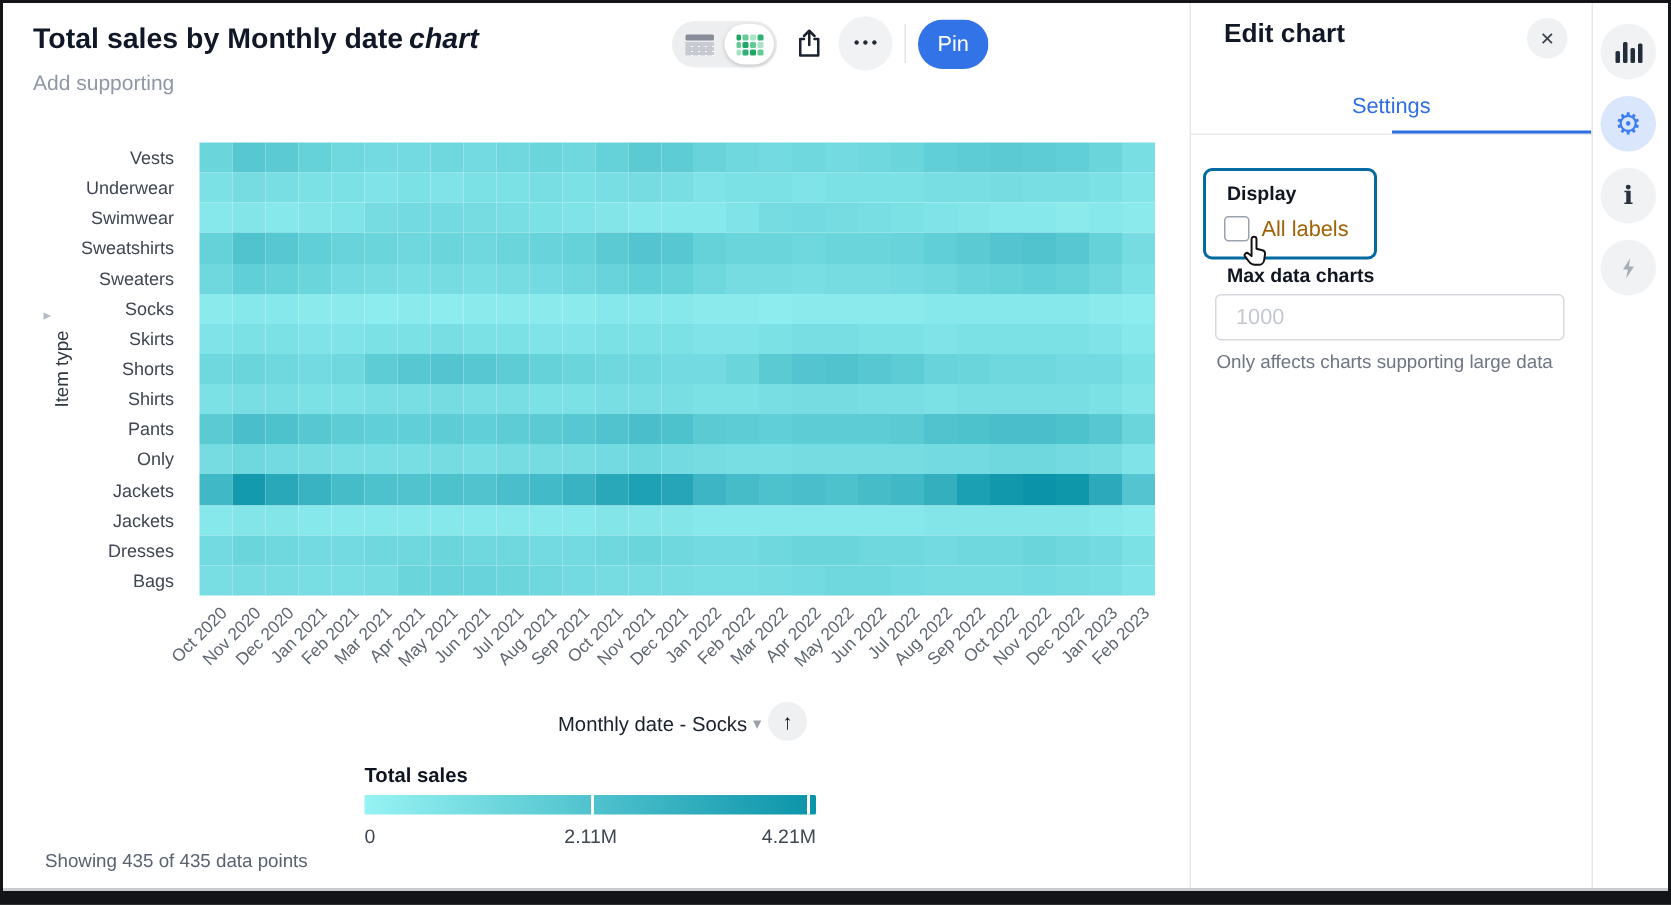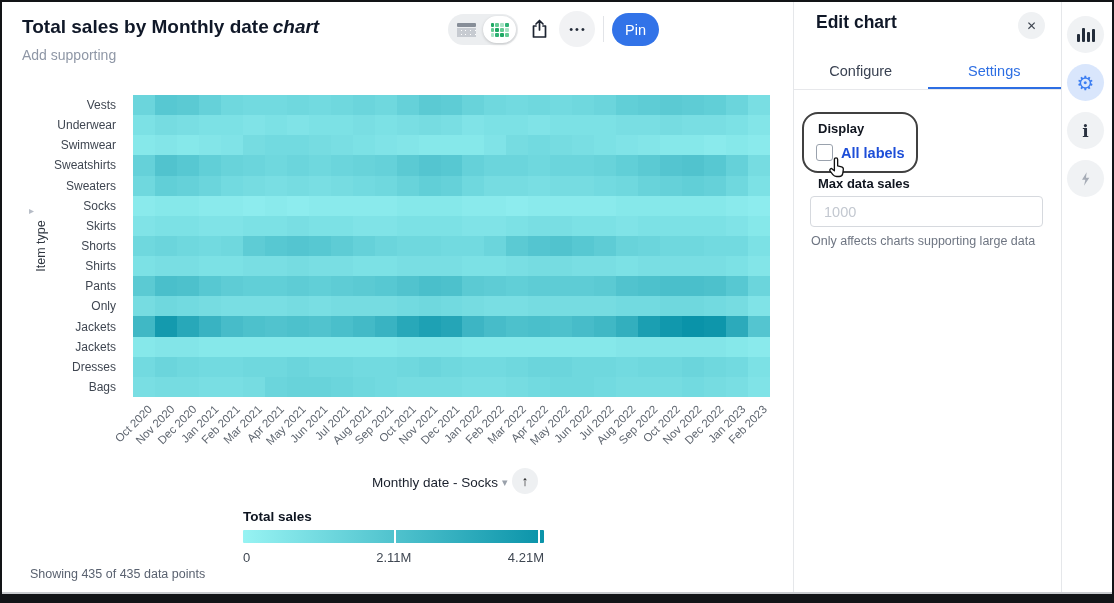--- a/index.html
+++ b/index.html
@@ -74,25 +74,25 @@
   .panel{position:absolute;left:791px;top:0;width:268px;height:100%;border-left:1px solid #e5e7ea;box-sizing:border-box;background:#fff;}
   .ptitle{position:absolute;left:22px;top:10px;font-size:17.5px;font-weight:bold;color:#101828;}
   .pclose{position:absolute;left:224px;top:10px;width:27px;height:27px;border-radius:50%;background:#eff1f3;
         display:flex;align-items:center;justify-content:center;font-size:12px;color:#3c434e;cursor:pointer;}
   .tabs{position:absolute;left:0;top:52px;width:100%;height:34px;display:flex;}
   .tab{flex:1;display:flex;align-items:center;justify-content:center;font-size:14.5px;color:#3a4252;cursor:pointer;}
   .tab.active{color:#2d6ee3;}
   .tabline{position:absolute;left:50%;top:85px;width:50%;height:3px;background:#2d6ee3;}
   .tabdiv{position:absolute;left:0;top:87px;width:100%;height:1px;background:#e7e8eb;}
 
-  .displaybox{position:absolute;left:8px;top:110px;width:116px;height:61px;border:2px solid #404040;border-radius:16px;background:#fff;box-sizing:border-box;}
+  .displaybox{position:absolute;left:8px;top:110px;width:116px;height:61px;border:2px solid #0369a1;border-radius:6px;background:#fff;box-sizing:border-box;}
   .displabel{margin:7px 0 0 14px;font-size:13px;font-weight:bold;color:#10151f;}
   .chkrow{margin:8px 0 0 12px;display:flex;align-items:center;gap:8px;}
   .checkbox{width:17px;height:17px;border:1.5px solid #9aa2ad;border-radius:3px;background:#fff;box-sizing:border-box;cursor:pointer;}
-  .chklabel{font-size:14.5px;color:#1d4ed8;font-weight:bold;}
+  .chklabel{font-size:14.5px;color:#a16207;}
   .cursorsvg{position:absolute;left:32px;top:154px;}
 
   .mdplabel{position:absolute;left:24px;top:174px;font-size:13px;font-weight:bold;color:#10151f;}
   .mdpinput{position:absolute;left:16px;top:194px;width:233px;height:31px;border:1px solid #d6d9de;border-radius:4px;
         padding:0 0 0 13px;font-size:14.5px;color:#1a202c;box-sizing:border-box;outline:none;
         font-family:"Liberation Sans","DejaVu Sans",sans-serif;}
   .mdpinput::placeholder{color:#c3c8d0;}
   .helper{position:absolute;left:17px;top:232px;font-size:12.5px;color:#6e7582;width:240px;}
 
   
@@ -719,38 +719,37 @@
     </div>
     <div class="status">Showing 435 of 435 data points</div>
   </section>
 
   <aside class="panel">
     <div class="ptitle">Edit chart</div>
     <div class="pclose">
           <span>✕</span>
         </div>
     <div class="tabs">
-      <div class="tab">Configure</div>
       <div class="tab active">Settings</div>
     </div>
     <div class="tabline"></div>
     <div class="tabdiv"></div>
 
     <div class="displaybox">
       <div class="displabel">Display</div>
       <div class="chkrow">
         <div class="checkbox"></div>
         <div class="chklabel">All labels</div>
       </div>
     </div>
     <svg class="cursorsvg" width="22" height="24" viewBox="0 0 20 22">
       <path d="M7.6 12.5 V3.2 a1.5 1.5 0 0 1 3 0 V9 l3.6 .9 a2.2 2.2 0 0 1 1.6 2.4 l-.5 3.6 a3.4 3.4 0 0 1-3.4 2.9 h-2.2 a4.4 4.4 0 0 1-3.5-1.7 l-2.5-3.3 a1.35 1.35 0 0 1 2.1-1.7 l1.8 1.4z" fill="#fff" stroke="#111" stroke-width="1.2" stroke-linejoin="round"></path>
     </svg>
 
-    <div class="mdplabel">Max data sales</div>
+    <div class="mdplabel">Max data charts</div>
     <input class="mdpinput" type="text" placeholder="1000" style="">
     <div class="helper">Only affects charts supporting large data</div>
   </aside>
 
   <nav class="rail">
     <div class="railbtn" style="top:14px">
       <div class="barsicon">
         <b style="height:8px"></b>
             <b style="height:14px"></b>
             <b style="height:10px"></b>

